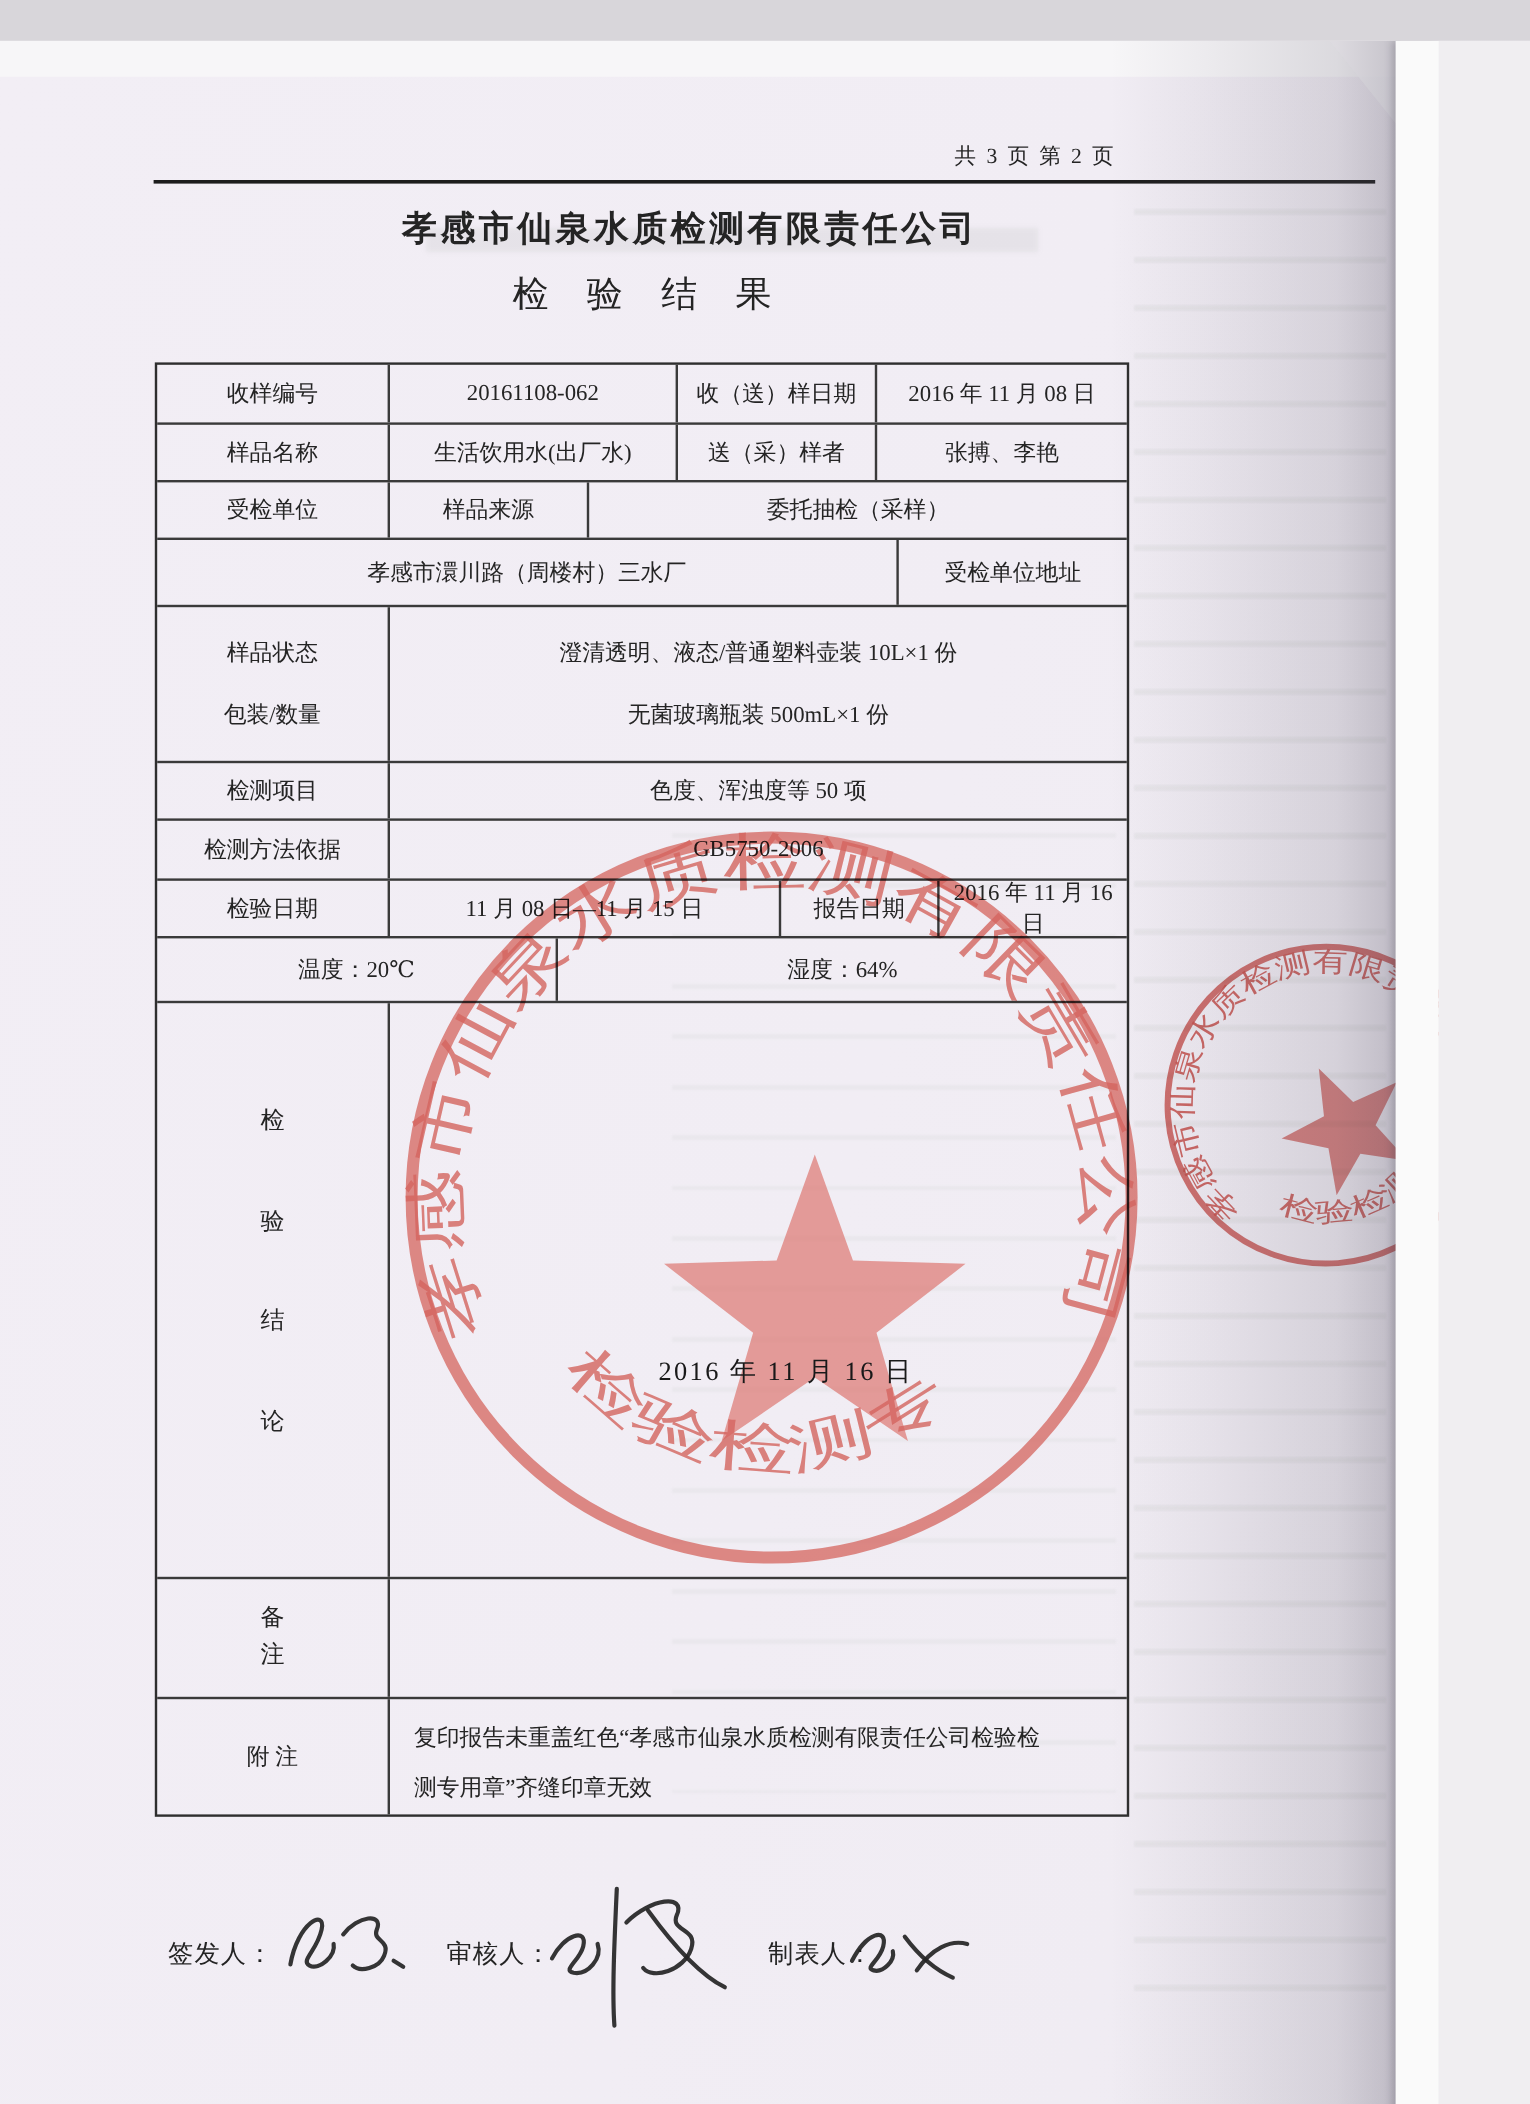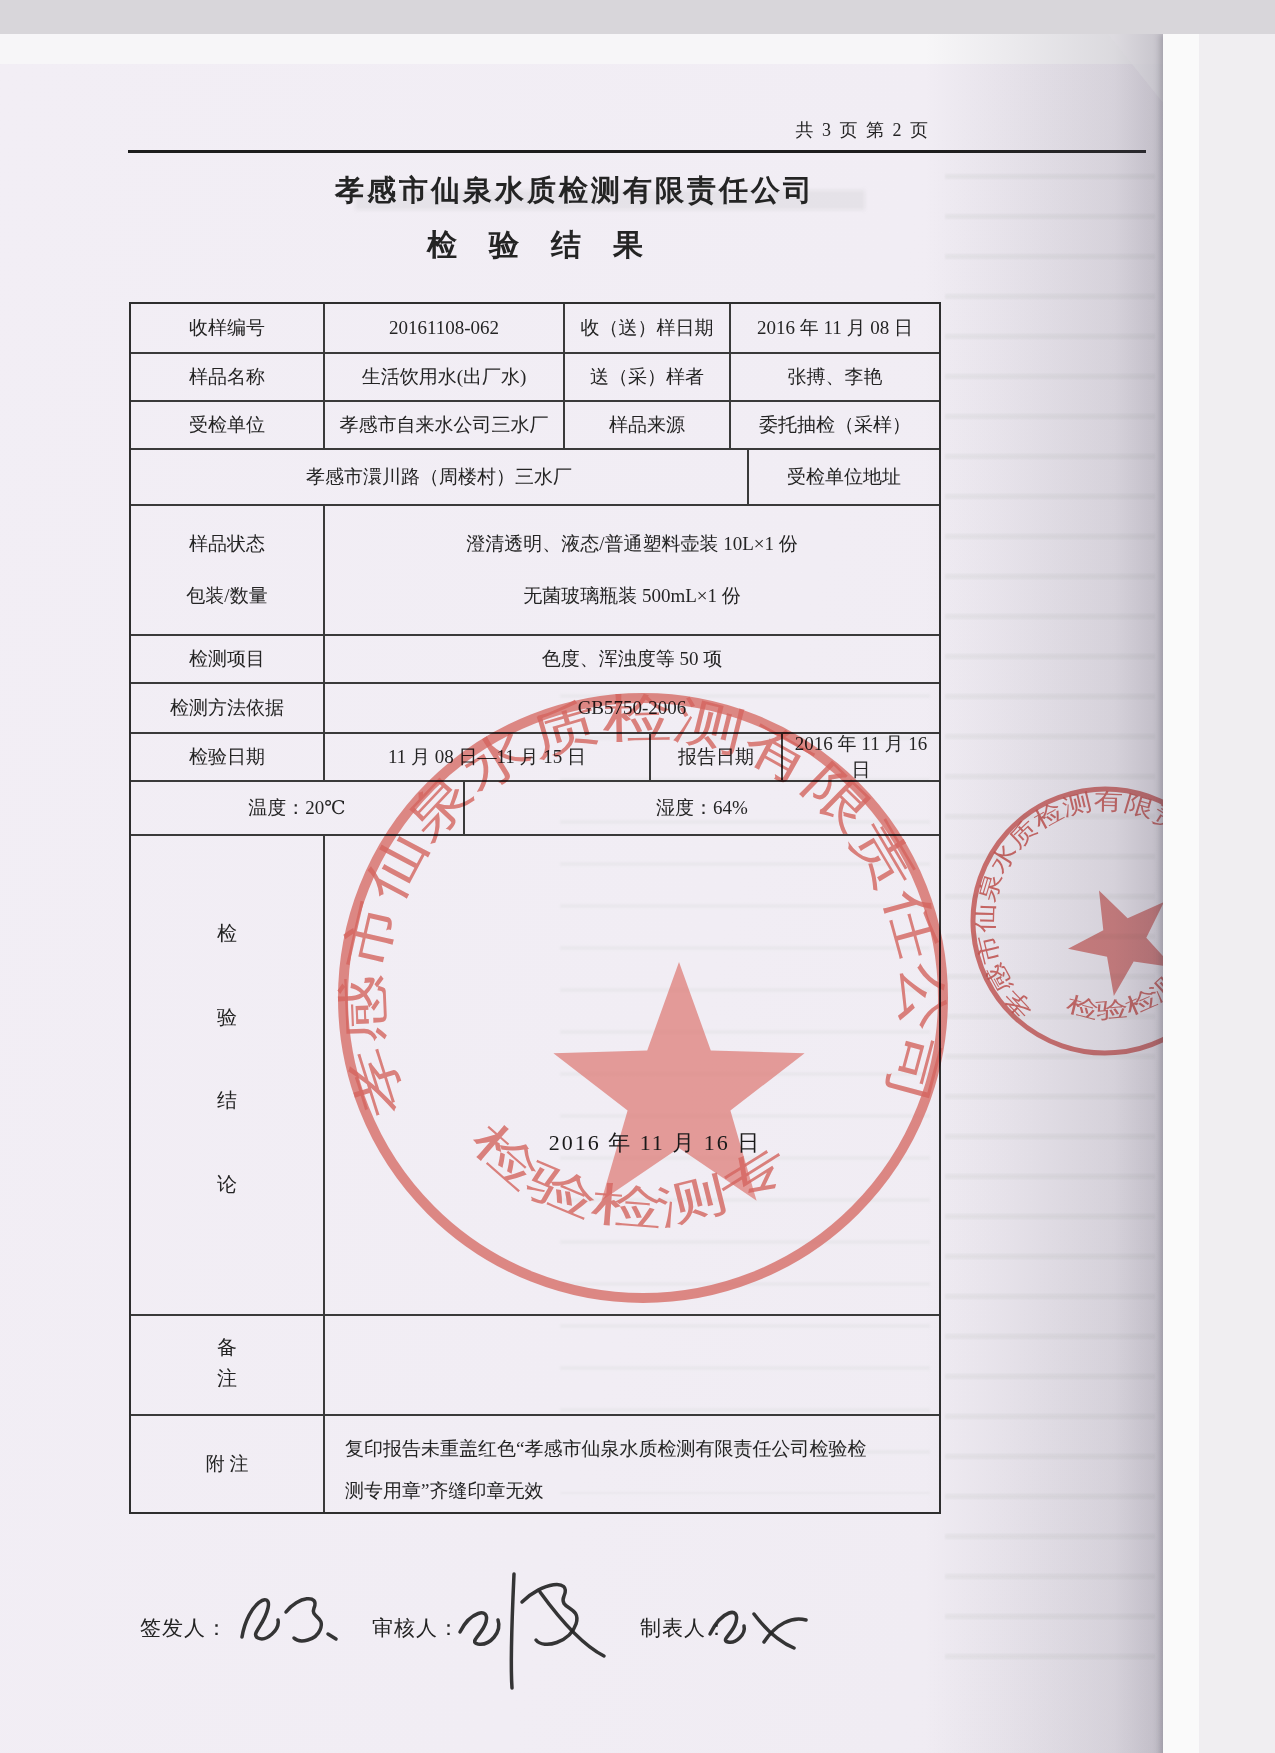--- a/index.html
+++ b/index.html
@@ -20,21 +20,21 @@
     background:repeating-linear-gradient(to bottom,rgba(110,135,110,.07) 0 5px,transparent 5px 40px);filter:blur(1px)}
   .shadow-band{position:absolute;left:925px;top:0;width:242px;height:1753px;z-index:6;pointer-events:none;
     background:linear-gradient(to right,rgba(100,95,112,0) 0%,rgba(100,95,112,.08) 35%,rgba(92,88,104,.18) 78%,rgba(74,70,88,.30) 100%)}
   .edge-white{position:absolute;left:1163px;top:0;width:36px;height:1753px;background:#fafafa;z-index:7;
     box-shadow:-3px 0 6px rgba(60,55,70,.25)}
   .edge-rest{position:absolute;left:1199px;top:0;width:76px;height:1753px;background:#f0eef1;z-index:7}
   
   .page-info{position:absolute;top:84px;left:780px;width:150px;text-align:right;font-size:18px;letter-spacing:2px;z-index:3}
   .header-rule{position:absolute;left:128px;top:116px;width:1018px;height:3px;background:#1d1d1d;z-index:3}
   .company{position:absolute;left:130px;top:137px;width:890px;text-align:center;font-size:29px;font-weight:600;letter-spacing:3px;z-index:3}
-  .doc-title{position:absolute;left:130px;top:191px;width:810px;text-align:center;font-size:30px;font-weight:700;
+  .doc-title{position:absolute;left:130px;top:191px;width:810px;text-align:center;font-size:30px;font-weight:400;
     letter-spacing:32px;padding-left:32px;box-sizing:border-box;z-index:3}
   
   .report-table{position:absolute;left:129px;top:268px;width:812px;border:2.5px solid #2e2e2e;z-index:3;box-sizing:border-box}
   .trow{display:flex;box-sizing:border-box}
   .trow + .trow{border-top:2px solid #3a3a3a}
   .cell{display:flex;align-items:center;justify-content:center;font-size:19px;box-sizing:border-box;text-align:center}
   .cell + .cell{border-left:2px solid #3a3a3a}
   .cA{width:192px;flex:none}
   .cB{width:240px;flex:none}
   .cC{width:166px;flex:none}
@@ -89,21 +89,20 @@
 
     <div class="trow h48">
       <div class="cell cA">样品名称</div>
       <div class="cell cB">生活饮用水(出厂水)</div>
       <div class="cell cC">送（采）样者</div>
       <div class="cell cD">张搏、李艳</div>
     </div>
 
     <div class="trow h48">
       <div class="cell cA">受检单位</div>
-      <div class="cell cB">孝感市自来水公司三水厂</div>
       <div class="cell cC">样品来源</div>
       <div class="cell cD">委托抽检（采样）</div>
     </div>
 
     <div class="trow h56">
       <div class="cell cD">孝感市澴川路（周楼村）三水厂</div>
       <div class="cell cA">受检单位地址</div>
     </div>
 
     <div class="trow h130">

